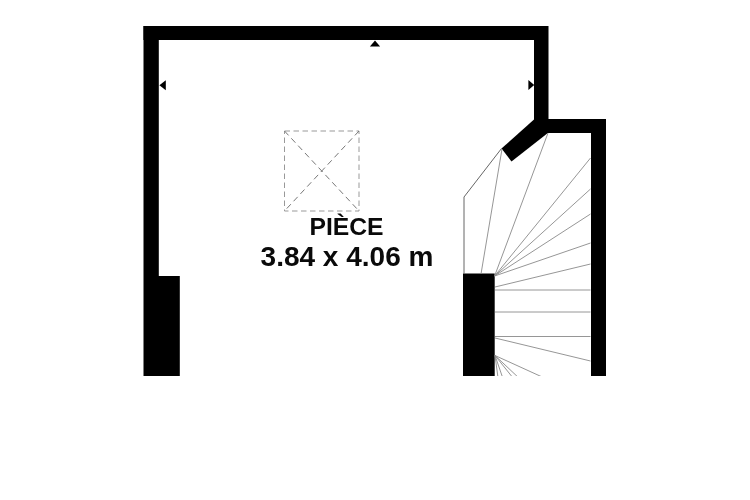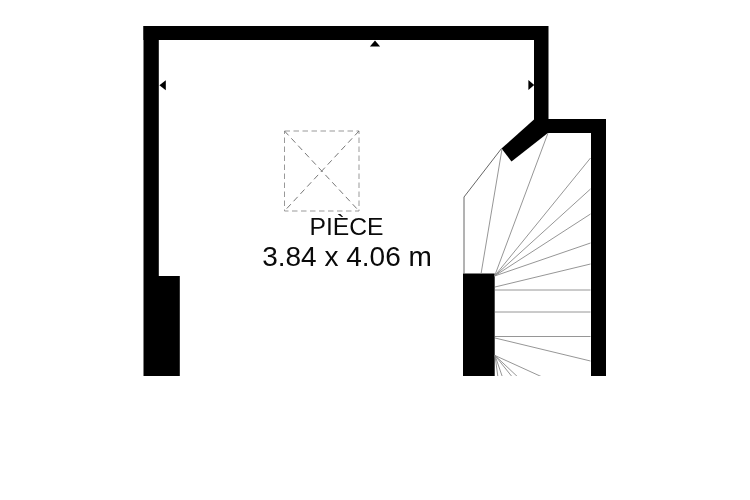--- a/index.html
+++ b/index.html
@@ -1,17 +1,17 @@
 <!DOCTYPE html>
 <html><head>
 <meta charset="utf-8">
 <style>
   html,body{margin:0;padding:0;background:#ffffff;}
   #plan{position:relative;width:750px;height:376px;background:#ffffff;overflow:hidden;
-        font-family:"Liberation Sans",sans-serif;}
+        font-family:"Liberation Sans",sans-serif;font-weight:bold;}
 </style>
 </head>
 <body>
 <div id="plan">
 <svg width="750" height="500" viewBox="0 0 750 500" xmlns="http://www.w3.org/2000/svg">
 
   <rect x="0" y="0" width="750" height="500" fill="#ffffff"></rect>
 
   <rect x="159" y="40" width="375" height="397" fill="#ffffff"></rect>
 

